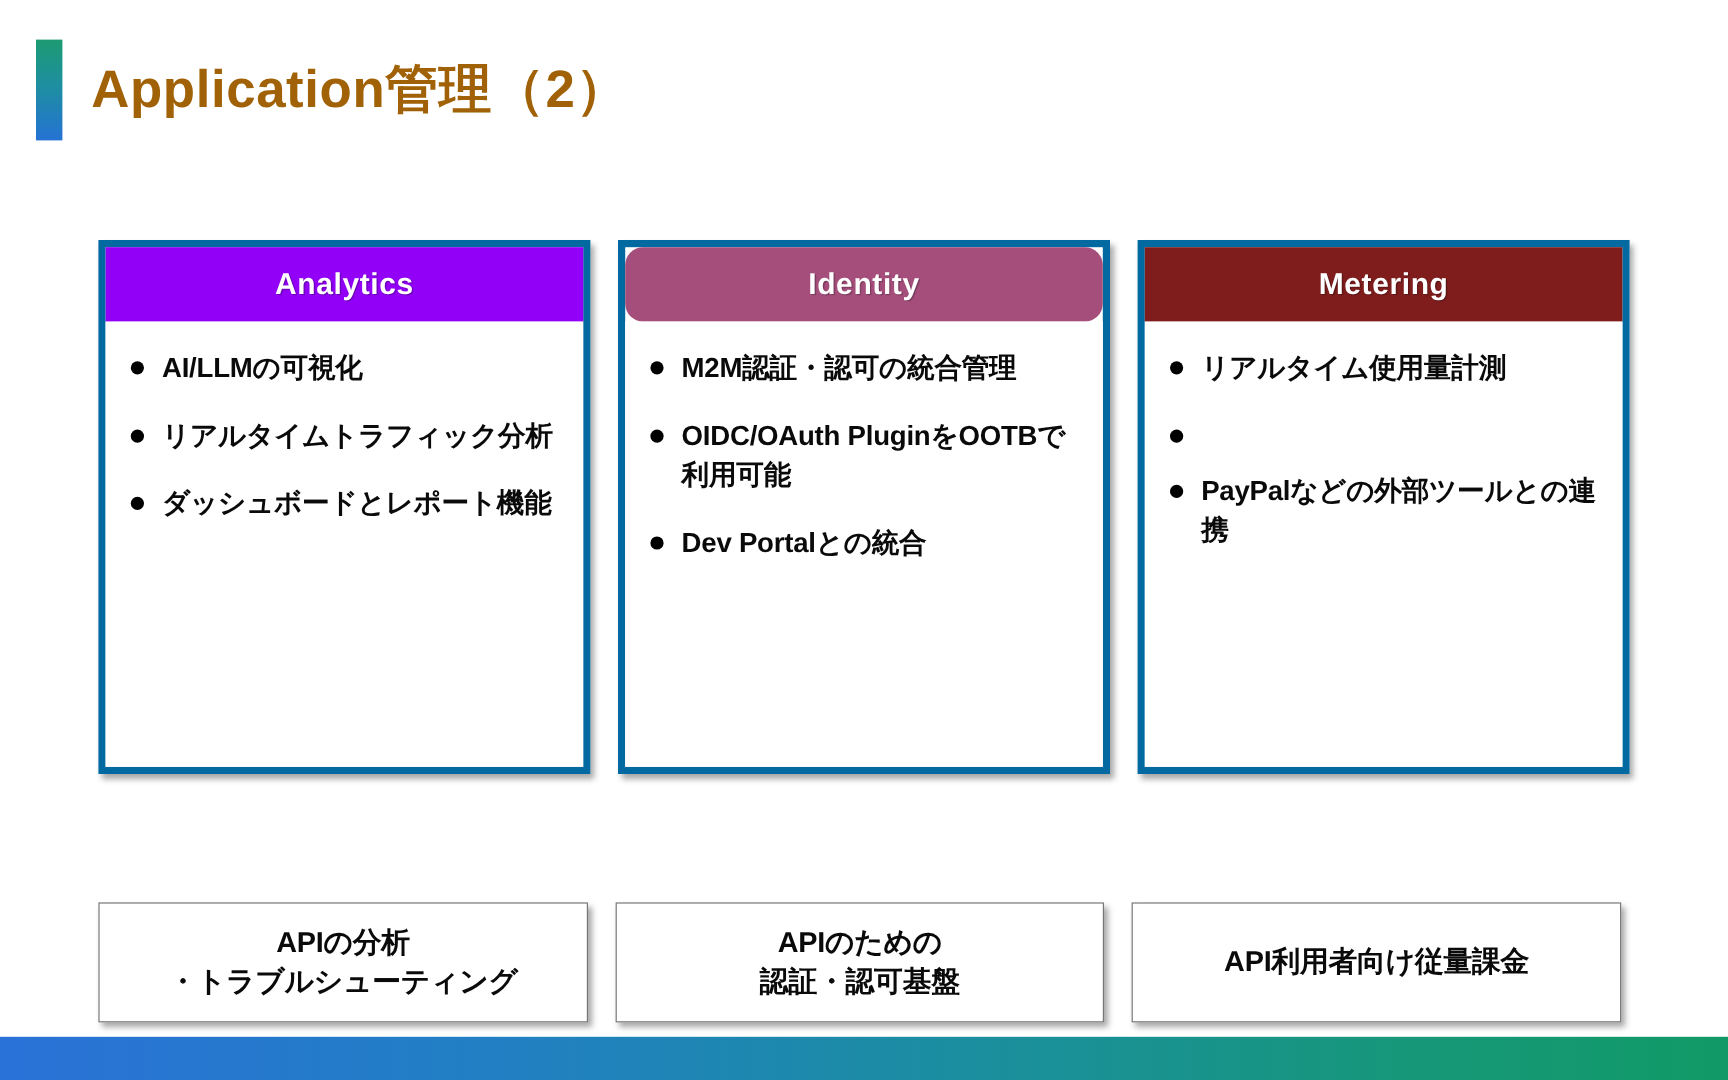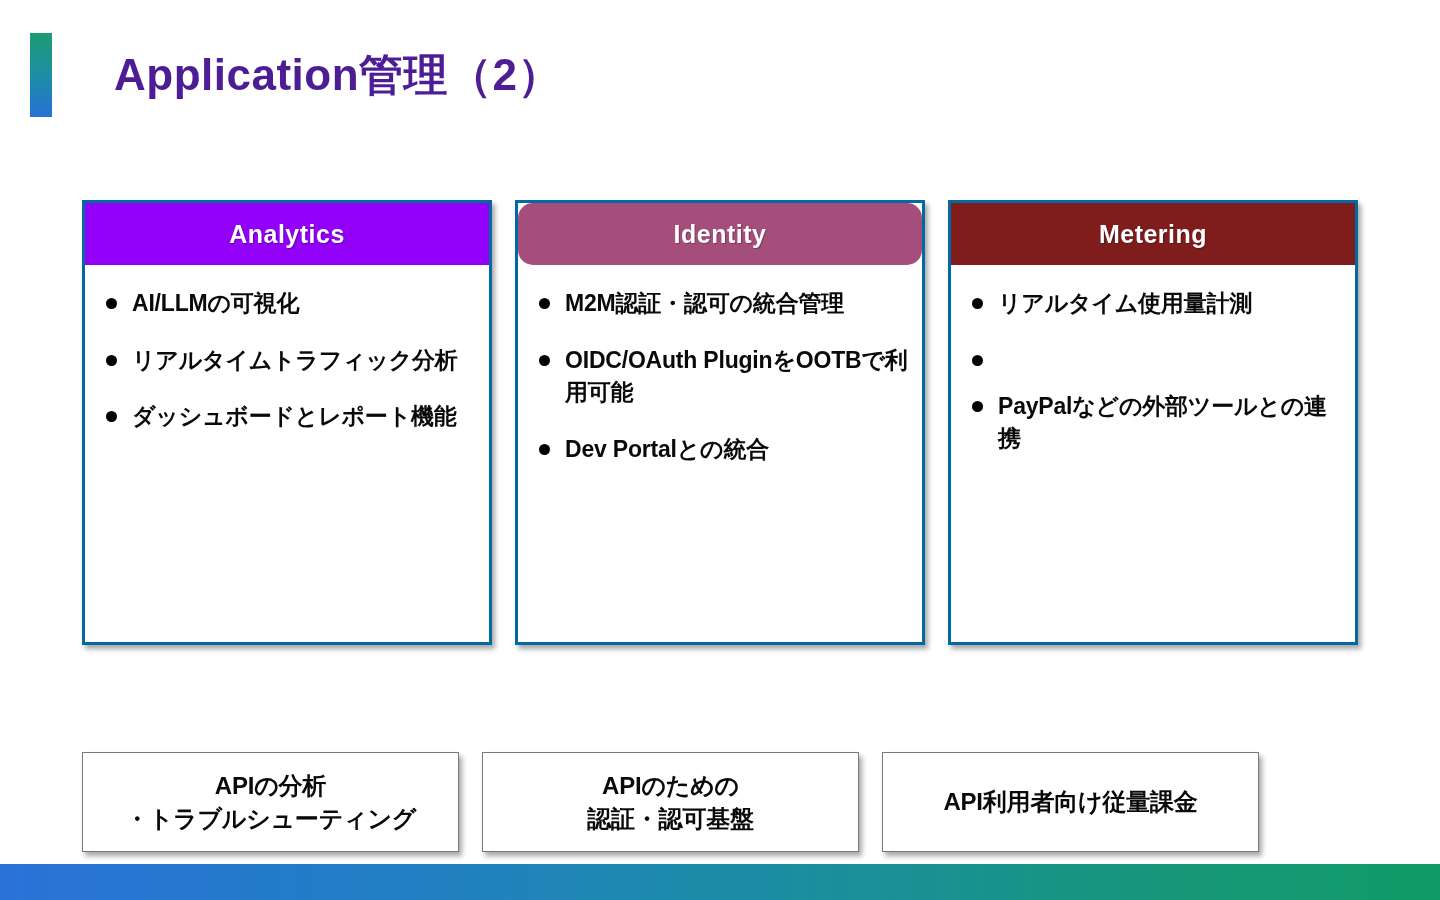--- a/index.html
+++ b/index.html
@@ -29,44 +29,44 @@
     align-items: center;
     height: 90px;
   }
   .title-accent {
     width: 22px;
     height: 84px;
     margin-left: 30px;
     background: linear-gradient(180deg, #1d9b72 0%, #1e8fa0 45%, #2572d4 100%);
   }
   .title-text {
-    margin-left: 62px;
+    margin-left: 24px;
     font-size: 44px;
     font-weight: bold;
-    color: #4c1d95;
+    color: #a16207;
     letter-spacing: 0.5px;
     line-height: 1;
     white-space: nowrap;
   }
 
   
   .cards {
     position: absolute;
     left: 82px;
     top: 200px;
     width: 1277px;
     height: 445px;
     display: flex;
     gap: 23px;
   }
   .card {
     width: 410px;
     height: 445px;
     background: #ffffff;
-    border: 3px solid #0369a1;
+    border: 6px solid #0369a1;
     box-shadow: 3px 4px 5px rgba(0,0,0,0.35);
     display: flex;
     flex-direction: column;
   }
   .card-header {
     height: 62px;
     display: flex;
     align-items: center;
     justify-content: center;
     color: #ffffff;
@@ -127,21 +127,21 @@
     color: #ffffff;
     letter-spacing: 1px;
     text-shadow: 1px 1px 2px rgba(0,0,0,0.35);
   }
 
   
   .summaries {
     position: absolute;
     left: 82px;
     top: 752px;
-    width: 1177px;
+    width: 1269px;
     height: 100px;
     display: flex;
     gap: 23px;
   }
   .summary-box {
     width: 410px;
     height: 100px;
     background: #ffffff;
     border: 1px solid #787878;
     box-shadow: 3px 4px 5px rgba(0,0,0,0.35);

